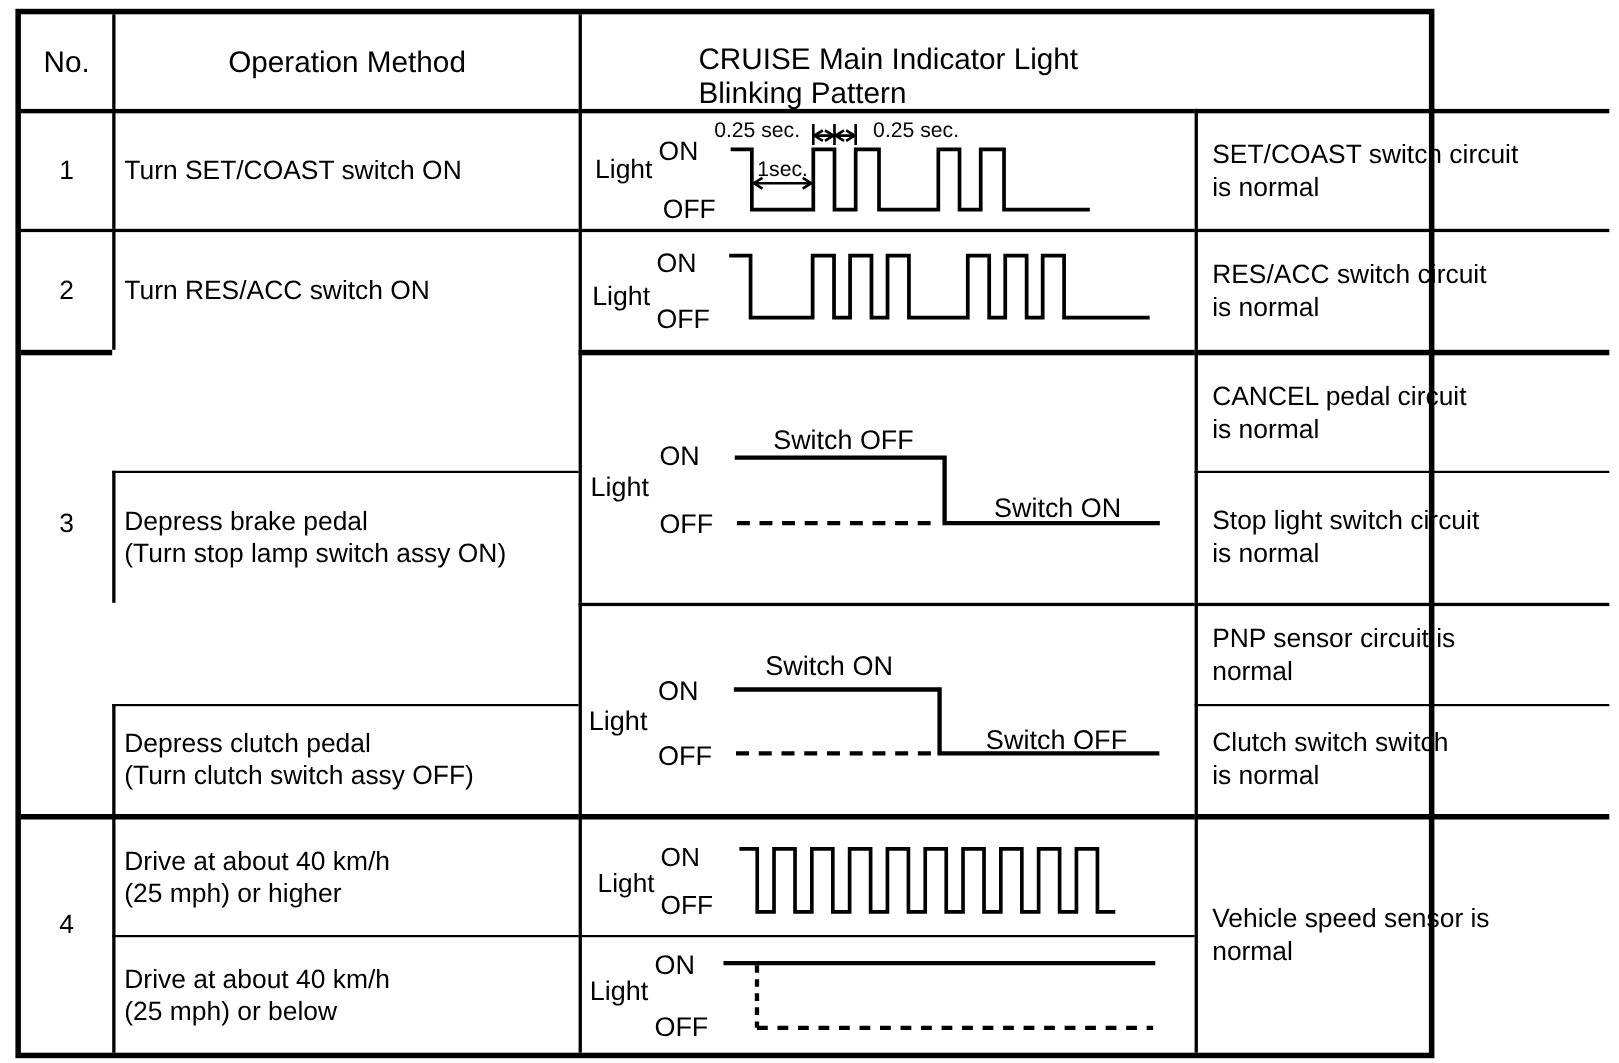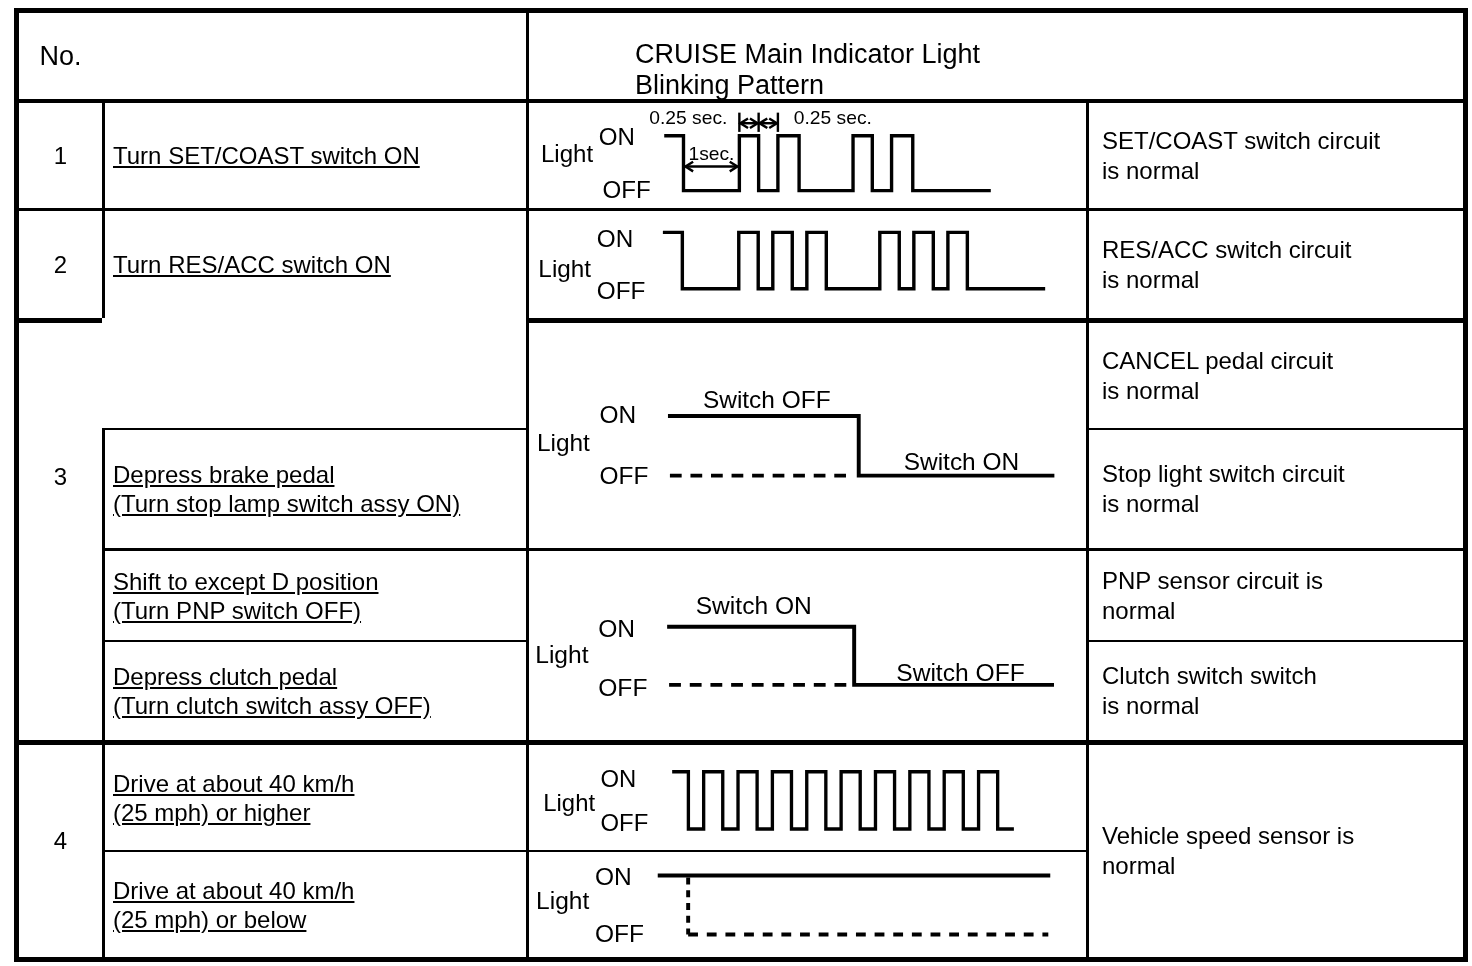--- a/index.html
+++ b/index.html
@@ -1,46 +1,49 @@
 <!DOCTYPE html>
 <html><head>
 <meta charset="utf-8">
 <style>
   html,body{margin:0;padding:0;background:#ffffff;}
   body{width:1472px;height:966px;position:relative;font-family:"Liberation Sans",sans-serif;color:#000;}
   .tbl{
-    position:absolute;left:14px;top:8px;width:1454px;height:954px;
+    position:absolute;left:14px;top:8px;width:1290px;height:954px;
     border:5px solid #000;background:#fff;box-sizing:border-box;
     display:grid;
     grid-template-columns:83px 424px 560px 377px;
     grid-template-rows:86px 109px 110px 110px 120px 92px 100px 110px 107px;
   }
   .c{box-sizing:border-box;display:flex;flex-direction:column;justify-content:center;overflow:hidden;}
   .bl{border-left:3px solid #000;}
   .bt2{border-top:2px solid #000;justify-content:center;}
   .bt3{border-top:3px solid #000;}
   .bt4{border-top:4px solid #000;}
   .bt5{border-top:5px solid #000;}
   .hdr{align-items:center;justify-content:center;font-size:27px;text-align:center;}
   .hdr-block{display:inline-block;text-align:left;white-space:pre;margin-top:28px;}
   .num{align-items:center;font-size:24px;}
   .num3{padding-bottom:110px;}
   .num4{padding-bottom:20px;}
-  .op{padding-left:8px;font-size:24px;line-height:29px;white-space:pre;text-decoration:underline;}
+  .op{padding-left:8px;font-size:24px;line-height:29px;white-space:pre;}
   .diag{padding-left:13px;font-size:24px;line-height:30px;white-space:pre;}
   .wave{position:relative;justify-content:flex-start;align-items:flex-start;}
   .wave svg{display:block;font-family:"Liberation Sans",sans-serif;}
 </style>
 </head>
 <body>
 
 <div class="tbl">
 
   <div class="c hdr" style="grid-column:1;grid-row:1">
     <span>No.</span>
+  </div>
+  <div class="c hdr bl" style="grid-column:2;grid-row:1">
+    <span>Operation Method</span>
   </div>
   <div class="c hdr bl" style="grid-column:3;grid-row:1">
     <span class="hdr-block">CRUISE Main Indicator Light
 Blinking Pattern</span>
   </div>
 
   <div class="c num bt4" style="grid-column:1;grid-row:2">
     <span>1</span>
   </div>
   <div class="c num bt3" style="grid-column:1;grid-row:3">
@@ -55,24 +58,20 @@
 
   <div class="c op bl bt4" style="grid-column:2;grid-row:2">
     <span>Turn SET/COAST switch ON</span>
   </div>
   <div class="c op bl bt3" style="grid-column:2;grid-row:3">
     <span>Turn RES/ACC switch ON</span>
   </div>
   <div class="c op bl bt2" style="grid-column:2;grid-row:5">
     <span>Depress brake pedal
 (Turn stop lamp switch assy ON)</span>
-  </div>
-  <div class="c op bl bt3" style="grid-column:2;grid-row:6">
-    <span>Shift to except D position
-(Turn PNP switch OFF)</span>
   </div>
   <div class="c op bl bt2" style="grid-column:2;grid-row:7">
     <span>Depress clutch pedal
 (Turn clutch switch assy OFF)</span>
   </div>
   <div class="c op bl bt5" style="grid-column:2;grid-row:8">
     <span>Drive at about 40 km/h
 (25 mph) or higher</span>
   </div>
   <div class="c op bl bt2" style="grid-column:2;grid-row:9">

